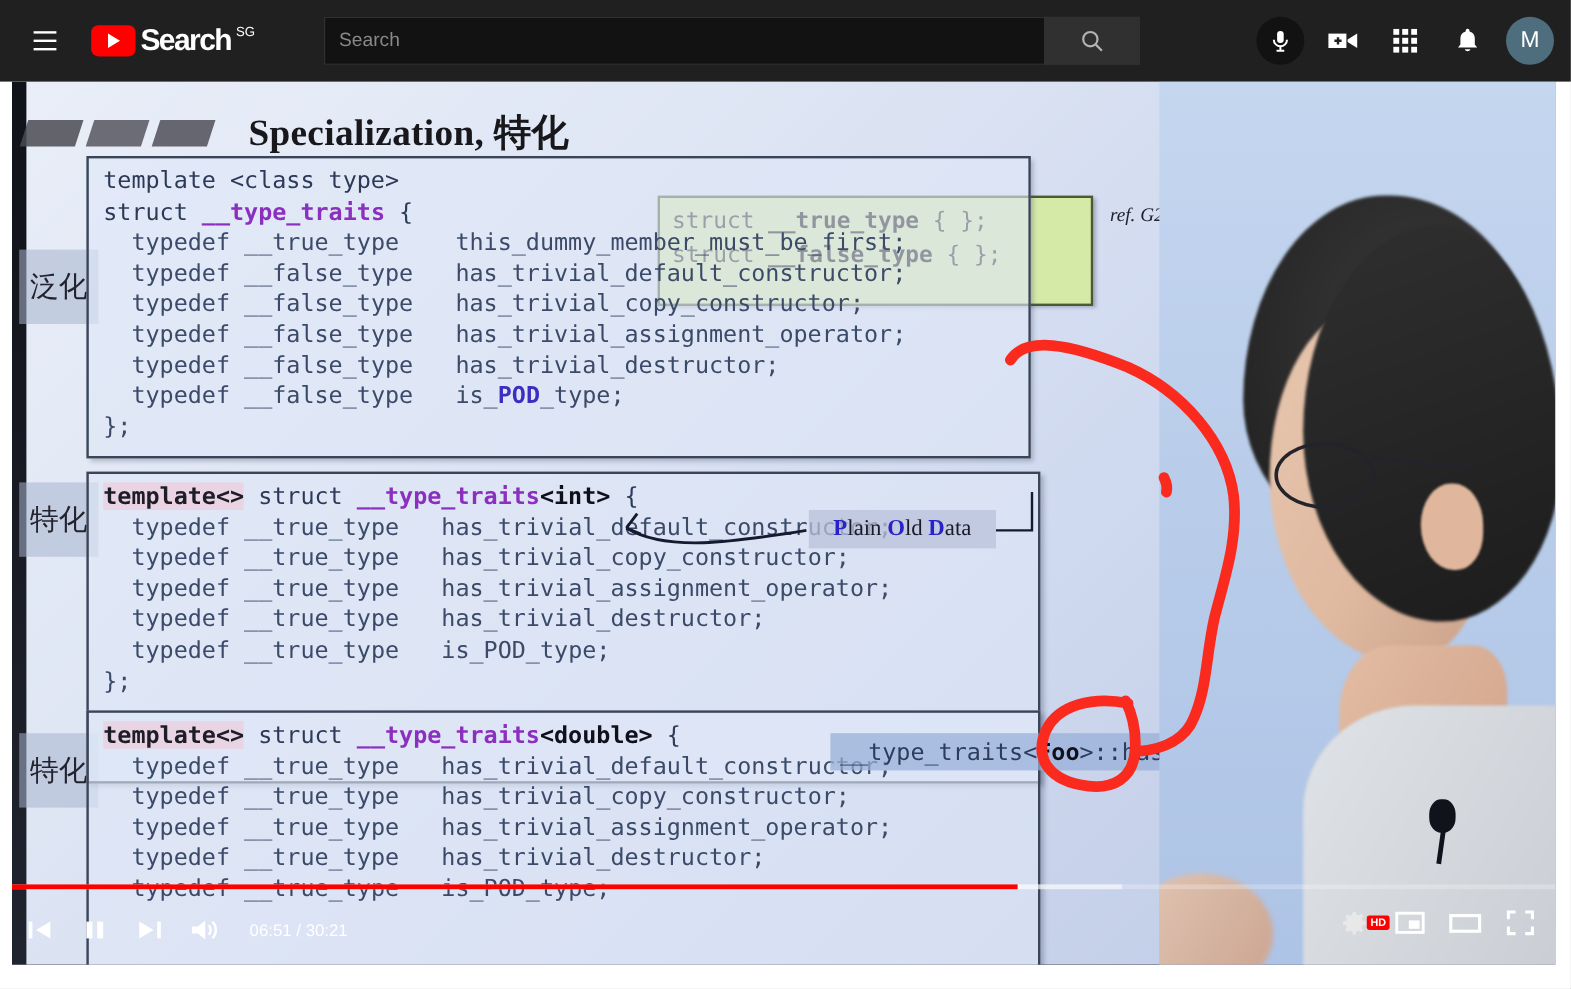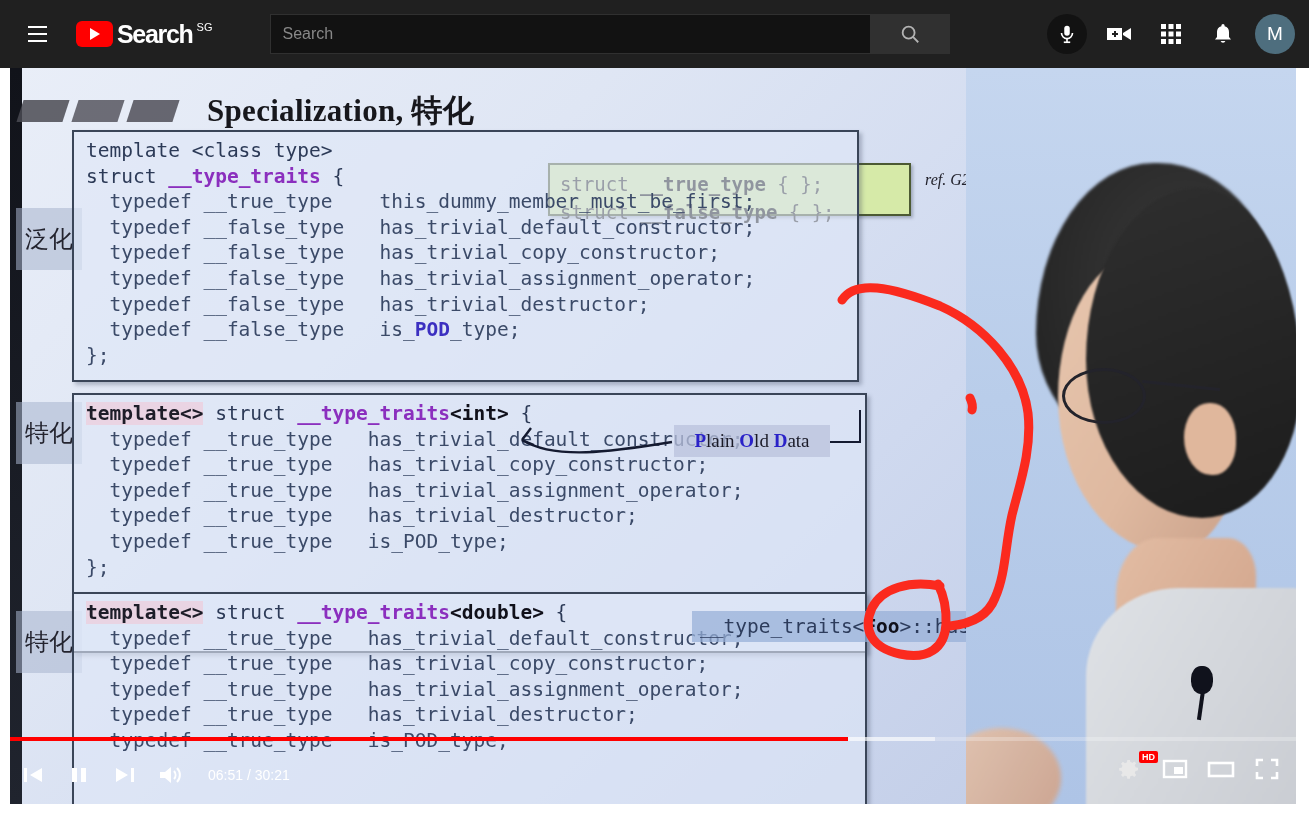--- a/index.html
+++ b/index.html
@@ -58,21 +58,21 @@
      transform:skewX(-18deg); opacity:.85; }
   .pgram.b2{ background:#56565f; }
   .pgram.b3{ background:#4f4f58; }
   .slide-title{ font-family:"Liberation Serif", serif; font-size:31px; font-weight:bold;
      color:#17171c; margin-left:22px; letter-spacing:.3px; }
 
   .ref{ position:absolute; left:915px; top:103px; font-family:"Liberation Serif",serif;
      font-style:italic; font-size:16px; color:#22222c; }
 
   
-  .greenbox{ position:absolute; left:538px; top:95px; width:363px; height:53px;
+  .greenbox{ position:absolute; left:538px; top:95px; width:363px; height:92px;
      background:#d6eaa8; border:2px solid #4c5a33;
      box-shadow:2px 2px 3px rgba(60,70,90,.35);
      padding:5px 10px 0 10px; }
   .greenbox .ln{ font-family:"DejaVu Sans Mono", monospace; font-size:19px;
      color:#2b2b2b; line-height:28px; white-space:pre; }
   .greenbox b{ color:#111; font-weight:bold; }
 
   
   .sidelab{ position:absolute; left:6px; width:66px; height:62px;
     background:rgba(168,180,205,.55); color:#23232e; font-size:24px;
@@ -148,21 +148,21 @@
   .prog-load{ position:absolute; left:0; top:0; height:4px; width:925px;
      background:rgba(255,255,255,.55); }
   .prog-play{ position:absolute; left:0; top:0; height:4px; width:838px; background:#ff0000; }
   .ctlbar{ position:absolute; left:0; top:8px; width:1286px; height:59px;
      display:flex; align-items:center; }
   .cbtn{ width:46px; height:48px; display:flex; align-items:center;
      justify-content:center; cursor:pointer; }
   .ctime{ color:#fff; font-size:14px; margin-left:14px; }
   .ctl-right{ position:absolute; right:6px; top:8px; height:48px;
      display:flex; align-items:center; }
-  .hdbadge{ position:absolute; right:138px; top:14px; background:#ff0000; color:#fff;
+  .hdbadge{ position:absolute; right:138px; top:26px; background:#ff0000; color:#fff;
      font-size:9px; font-weight:bold; padding:0 3px; border-radius:2px; line-height:12px; }
 
   
   .wm{ position:absolute; right:44px; bottom:36px; display:flex; align-items:center;
        opacity:.85; }
   .wm-boolan{ background:#2b5c96; color:#8fb6dd; font-size:30px; font-weight:bold;
        padding:1px 8px; font-family:"Liberation Sans",sans-serif; }
   .wm-cn{ color:#c9cfd8; font-size:32px; margin-left:10px;
        font-family:"DejaVu Sans",sans-serif; }
 </style>

